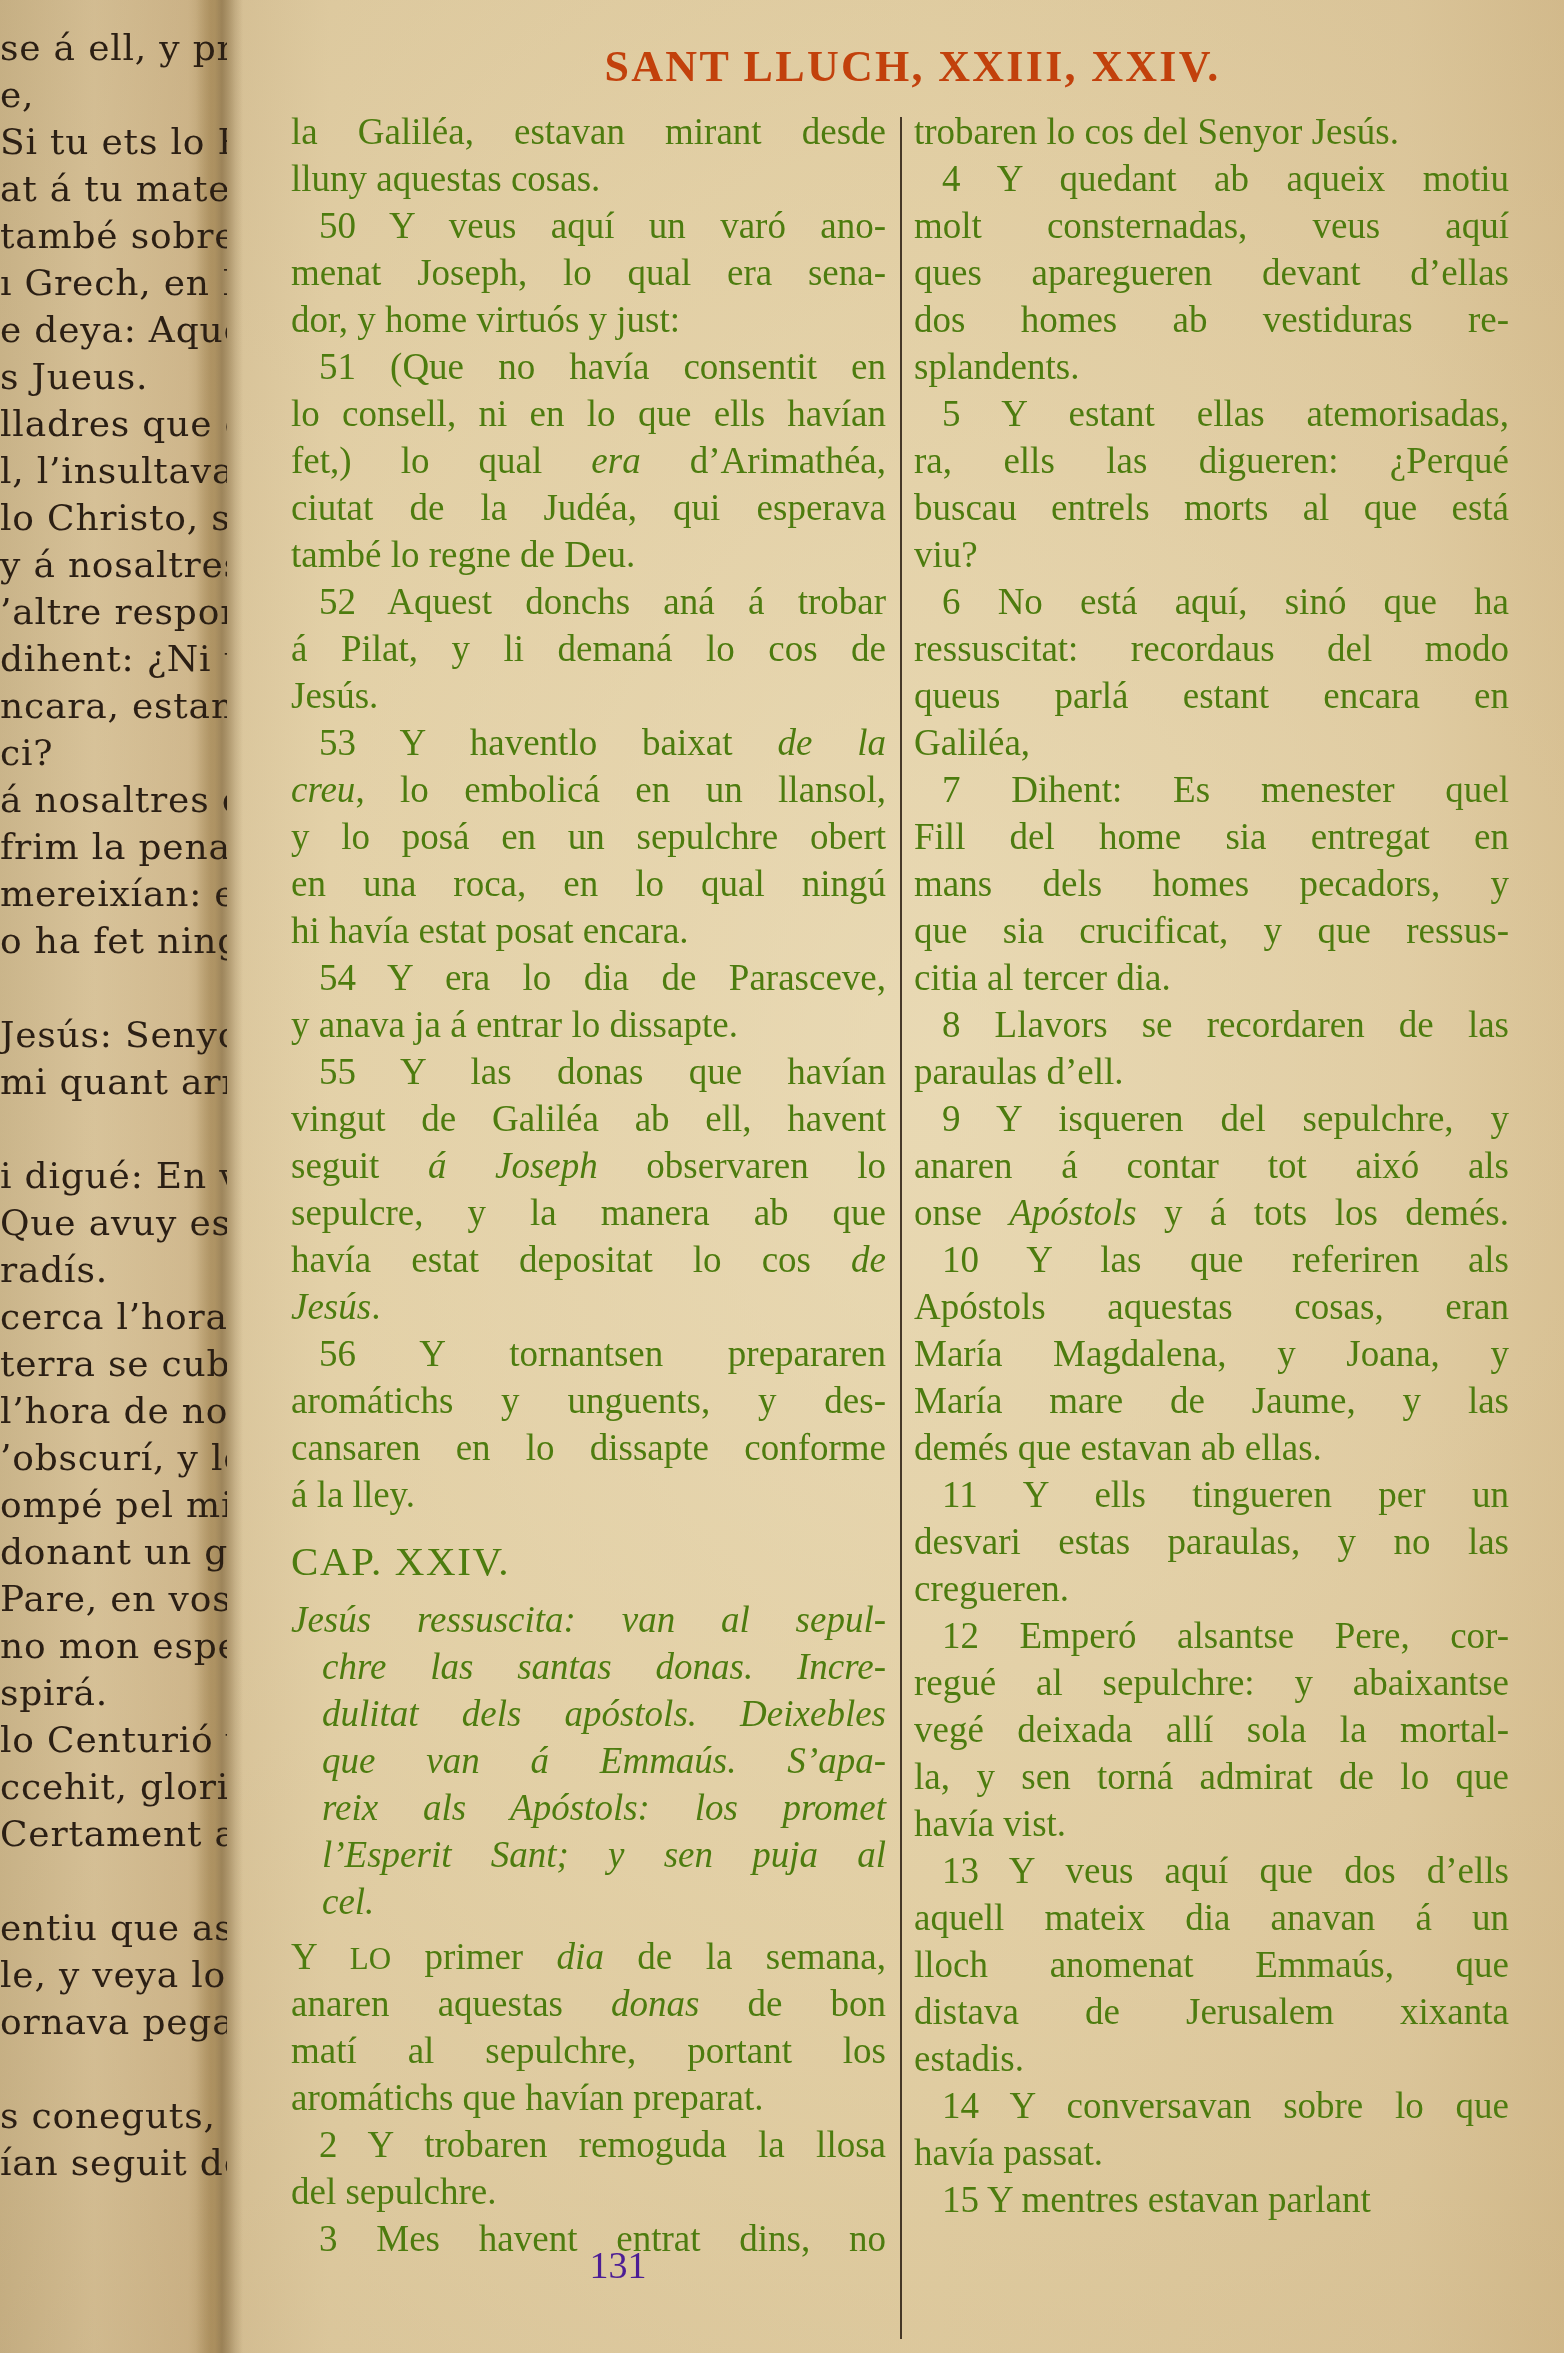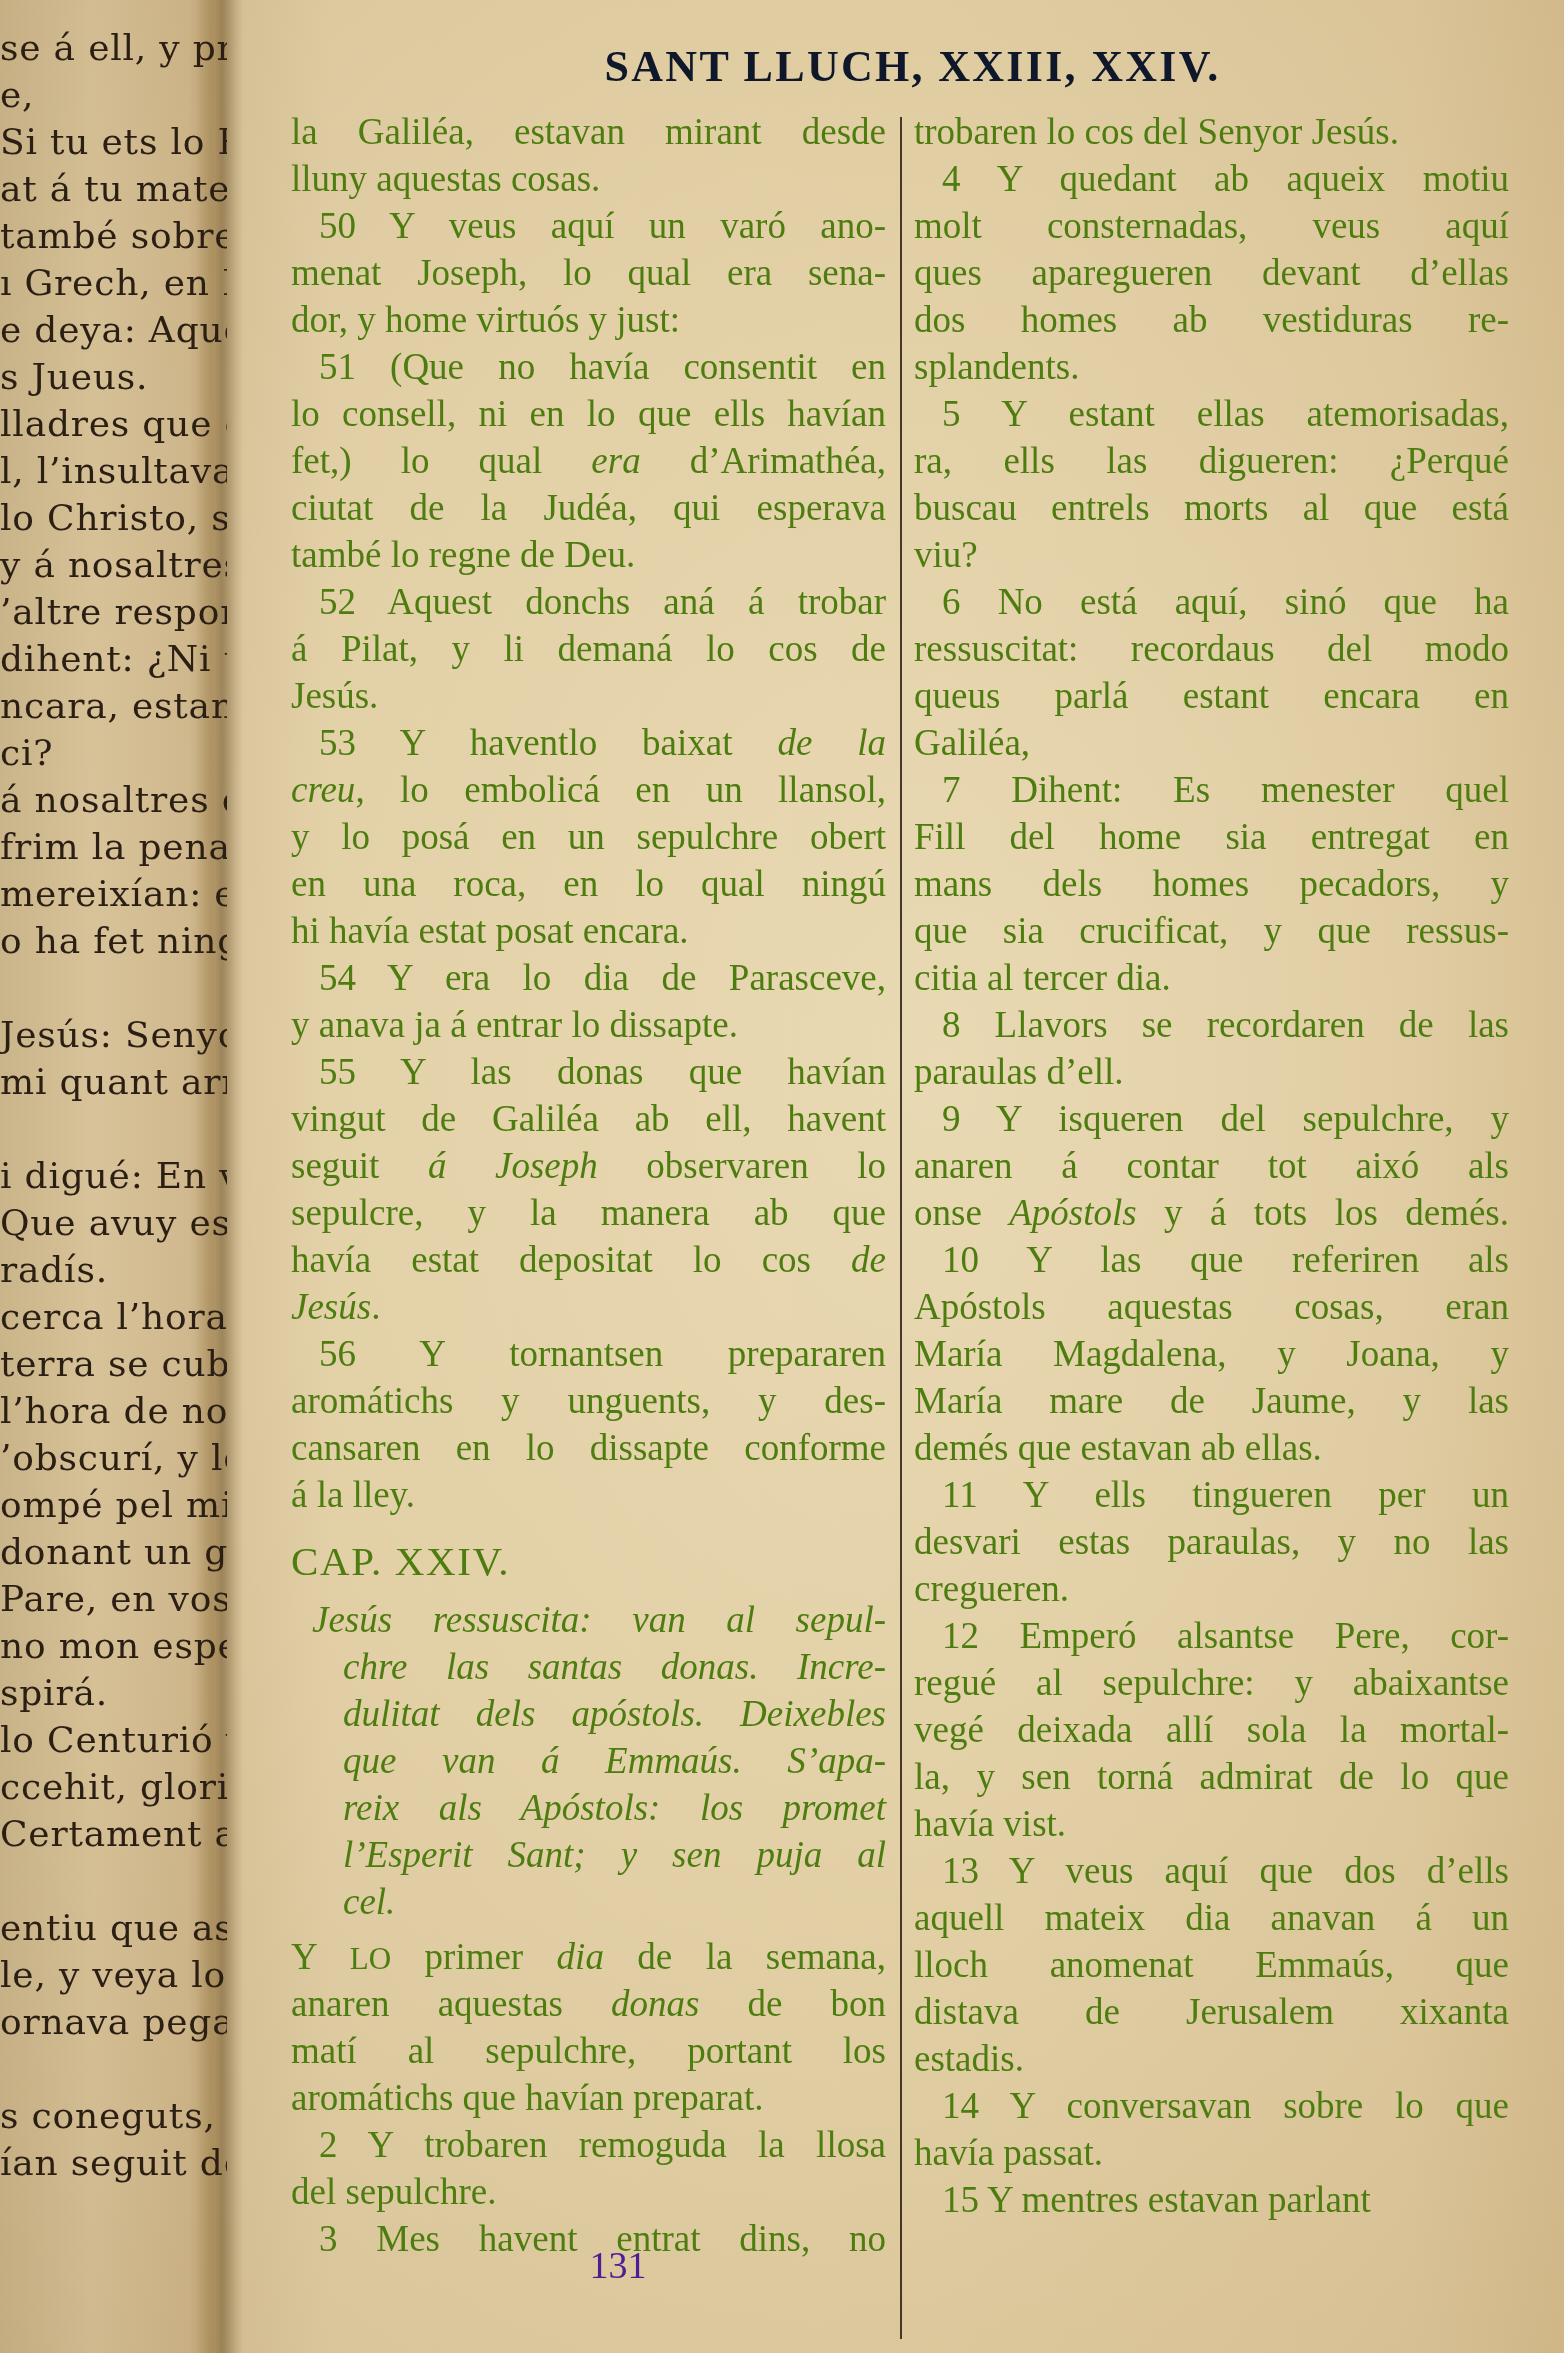--- a/index.html
+++ b/index.html
@@ -21,39 +21,39 @@
   
   .left-page {
     position: absolute; left: 0; top: 23.5px; width: 227px; height: 2316px; overflow: hidden;
     font-family: "DejaVu Serif", serif; font-size: 36px; line-height: 47px; color: #2b1f14;
   }
   .left-page .ll { white-space: nowrap; display: block; height: 47px; letter-spacing: 0.8px; }
   .left-page .gap { display: block; height: 47px; }
 
   .header {
     position: absolute; left: 576px; top: 41px; width: 673px; text-align: center;
-    font-family: "Liberation Serif", serif; font-size: 44px; font-weight: bold; letter-spacing: 2.3px; color: #0f172a;
+    font-family: "Liberation Serif", serif; font-size: 44px; font-weight: bold; letter-spacing: 2.3px; color: #c2410c;
   }
   .col {
     position: absolute; top: 108px; width: 595px;
     font-family: "Liberation Serif", serif; font-size: 37px; line-height: 47px; color: #4d7c0f;
   }
   .col-left { left: 291px; }
   .col-right { left: 914px; }
   .line { display: block; height: 47px; white-space: nowrap; text-align: justify; text-align-last: justify; }
   .line.last { text-align-last: left; }
   .line.indent { padding-left: 28px; }
   .line.hang { padding-left: 31px; }
   .it { font-style: italic; margin-top: 29px; }
   .sc { font-variant: small-caps; font-size: 31px; }
   .chap {
     display: block; height: 78px; line-height: 86px; text-align: left;
     font-size: 41px; letter-spacing: 1.6px;
   }
-  .summary .line { font-style: italic; margin-left: 21px; }
+  .summary .line { font-style: italic; }
   .gapline { display: block; height: 7.8px; }
   .rule {
     position: absolute; left: 900px; top: 117px; width: 2.3px; height: 2222px; background: #2a1d12; opacity: 0.85;
   }
   .page-number {
     position: absolute; left: 540px; top: 2243px; width: 156px; text-align: center;
     font-family: "Liberation Serif", serif; font-size: 38px; color: #4c1d95;
   }
 </style>
 </head>

